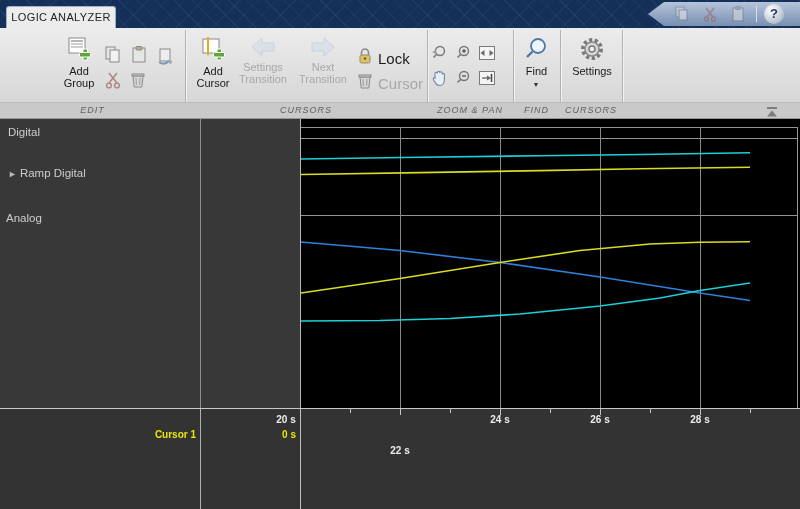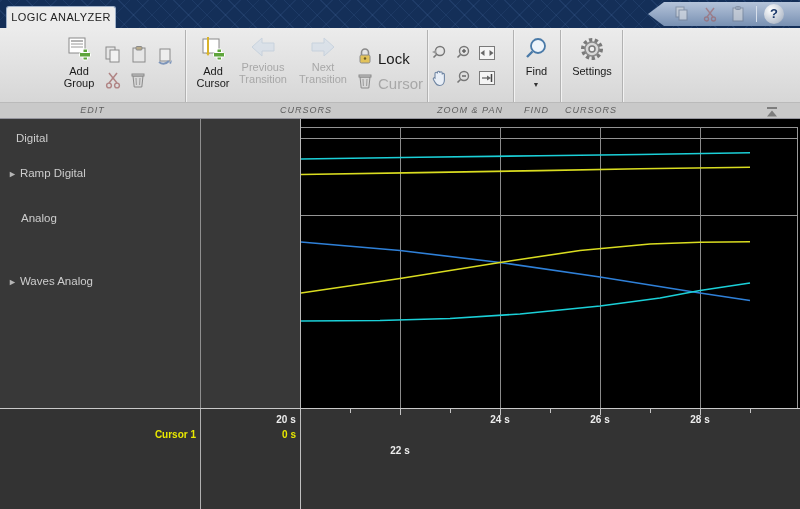--- a/index.html
+++ b/index.html
@@ -142,21 +142,21 @@
           <rect x="17" y="13" width="4.5" height="11" rx="1" fill="#5fa53c"></rect>
           <rect x="13.5" y="16.5" width="11" height="4.5" rx="1" fill="#5fa53c"></rect>
         </g>
       </svg>
     <div class="blabel">Add Cursor</div>
   </div>
   <div class="bigbtn disabled" style="left:236px; width:54px">
     <svg class="ic" width="26" height="22" viewBox="0 0 26 22">
         <path d="M12 2 L2 11 L12 20 V15 H24 V7 H12 Z" fill="#cfdcea" stroke="#a9bed4"></path>
       </svg>
-    <div class="blabel">Previous Transition</div>
+    <div class="blabel">Settings Transition</div>
   </div>
   <div class="bigbtn disabled" style="left:296px; width:54px">
     <svg class="ic" width="26" height="22" viewBox="0 0 26 22">
         <path d="M14 2 L24 11 L14 20 V15 H2 V7 H14 Z" fill="#cfdcea" stroke="#a9bed4"></path>
       </svg>
     <div class="blabel">Next Transition</div>
   </div>
   <svg class="smallbtn" style="left:356px; top:19px" viewBox="0 0 18 18">
       <path d="M5.5 8 V5.5 a3.5 3.5 0 0 1 7 0 V8" fill="none" stroke="#8a8a8a" stroke-width="1.6"></path>
       <rect x="4" y="8" width="10" height="8" rx="1.5" fill="#e2c25a" stroke="#8a8a8a"></rect>
@@ -250,31 +250,28 @@
   <div class="hgrid" style="top:96px"></div>
   <div class="vgrid" style="left:400px"></div>
   <div class="vgrid" style="left:500px"></div>
   <div class="vgrid" style="left:600px"></div>
   <div class="vgrid" style="left:700px"></div>
   <div id="plot-right-edge"></div>
 
   <div class="vline-full" id="divider-line"></div>
   <div class="vline-full" id="plot-left-edge"></div>
 
-  <div class="sig-row" style="top:8px;  padding-left:16px">
+  <div class="sig-row" style="top:2px;  padding-left:8px">
     <span class="lbl">Digital</span>
   </div>
   <div class="sig-row" style="top:43px; padding-left:8px">
     <span class="arrow">►</span><span class="lbl">Ramp Digital</span>
   </div>
-  <div class="sig-row" style="top:88px; padding-left:21px">
+  <div class="sig-row" style="top:88px; padding-left:6px">
     <span class="lbl">Analog</span>
-  </div>
-  <div class="sig-row" style="top:151px; padding-left:8px">
-    <span class="arrow">►</span><span class="lbl">Waves Analog</span>
   </div>
 
   <svg id="waves-svg" viewBox="0 0 800 509">
       <polyline points="301,159 420,157.2 540,155.8 640,154.5 750,152.8" fill="none" stroke="#1bd0d8" stroke-width="1.6" stroke-linejoin="round"></polyline>
       <polyline points="301,174.5 420,172.6 540,170.6 640,168.8 750,167.2" fill="none" stroke="#d9dc20" stroke-width="1.6" stroke-linejoin="round"></polyline>
       <polyline points="301,242 400,250.5 500,262.5 600,277 700,293 750,300.5" fill="none" stroke="#2f80d8" stroke-width="1.6" stroke-linejoin="round"></polyline>
       <polyline points="301,293 400,278.5 500,262.5 580,250.5 650,244 700,242.2 750,241.8" fill="none" stroke="#d9dc20" stroke-width="1.6" stroke-linejoin="round"></polyline>
       <polyline points="301,321 380,320.5 450,318.5 520,314 600,306 660,298 700,290.5 750,283" fill="none" stroke="#1bd0d8" stroke-width="1.6" stroke-linejoin="round"></polyline>
     </svg>
 </div>

